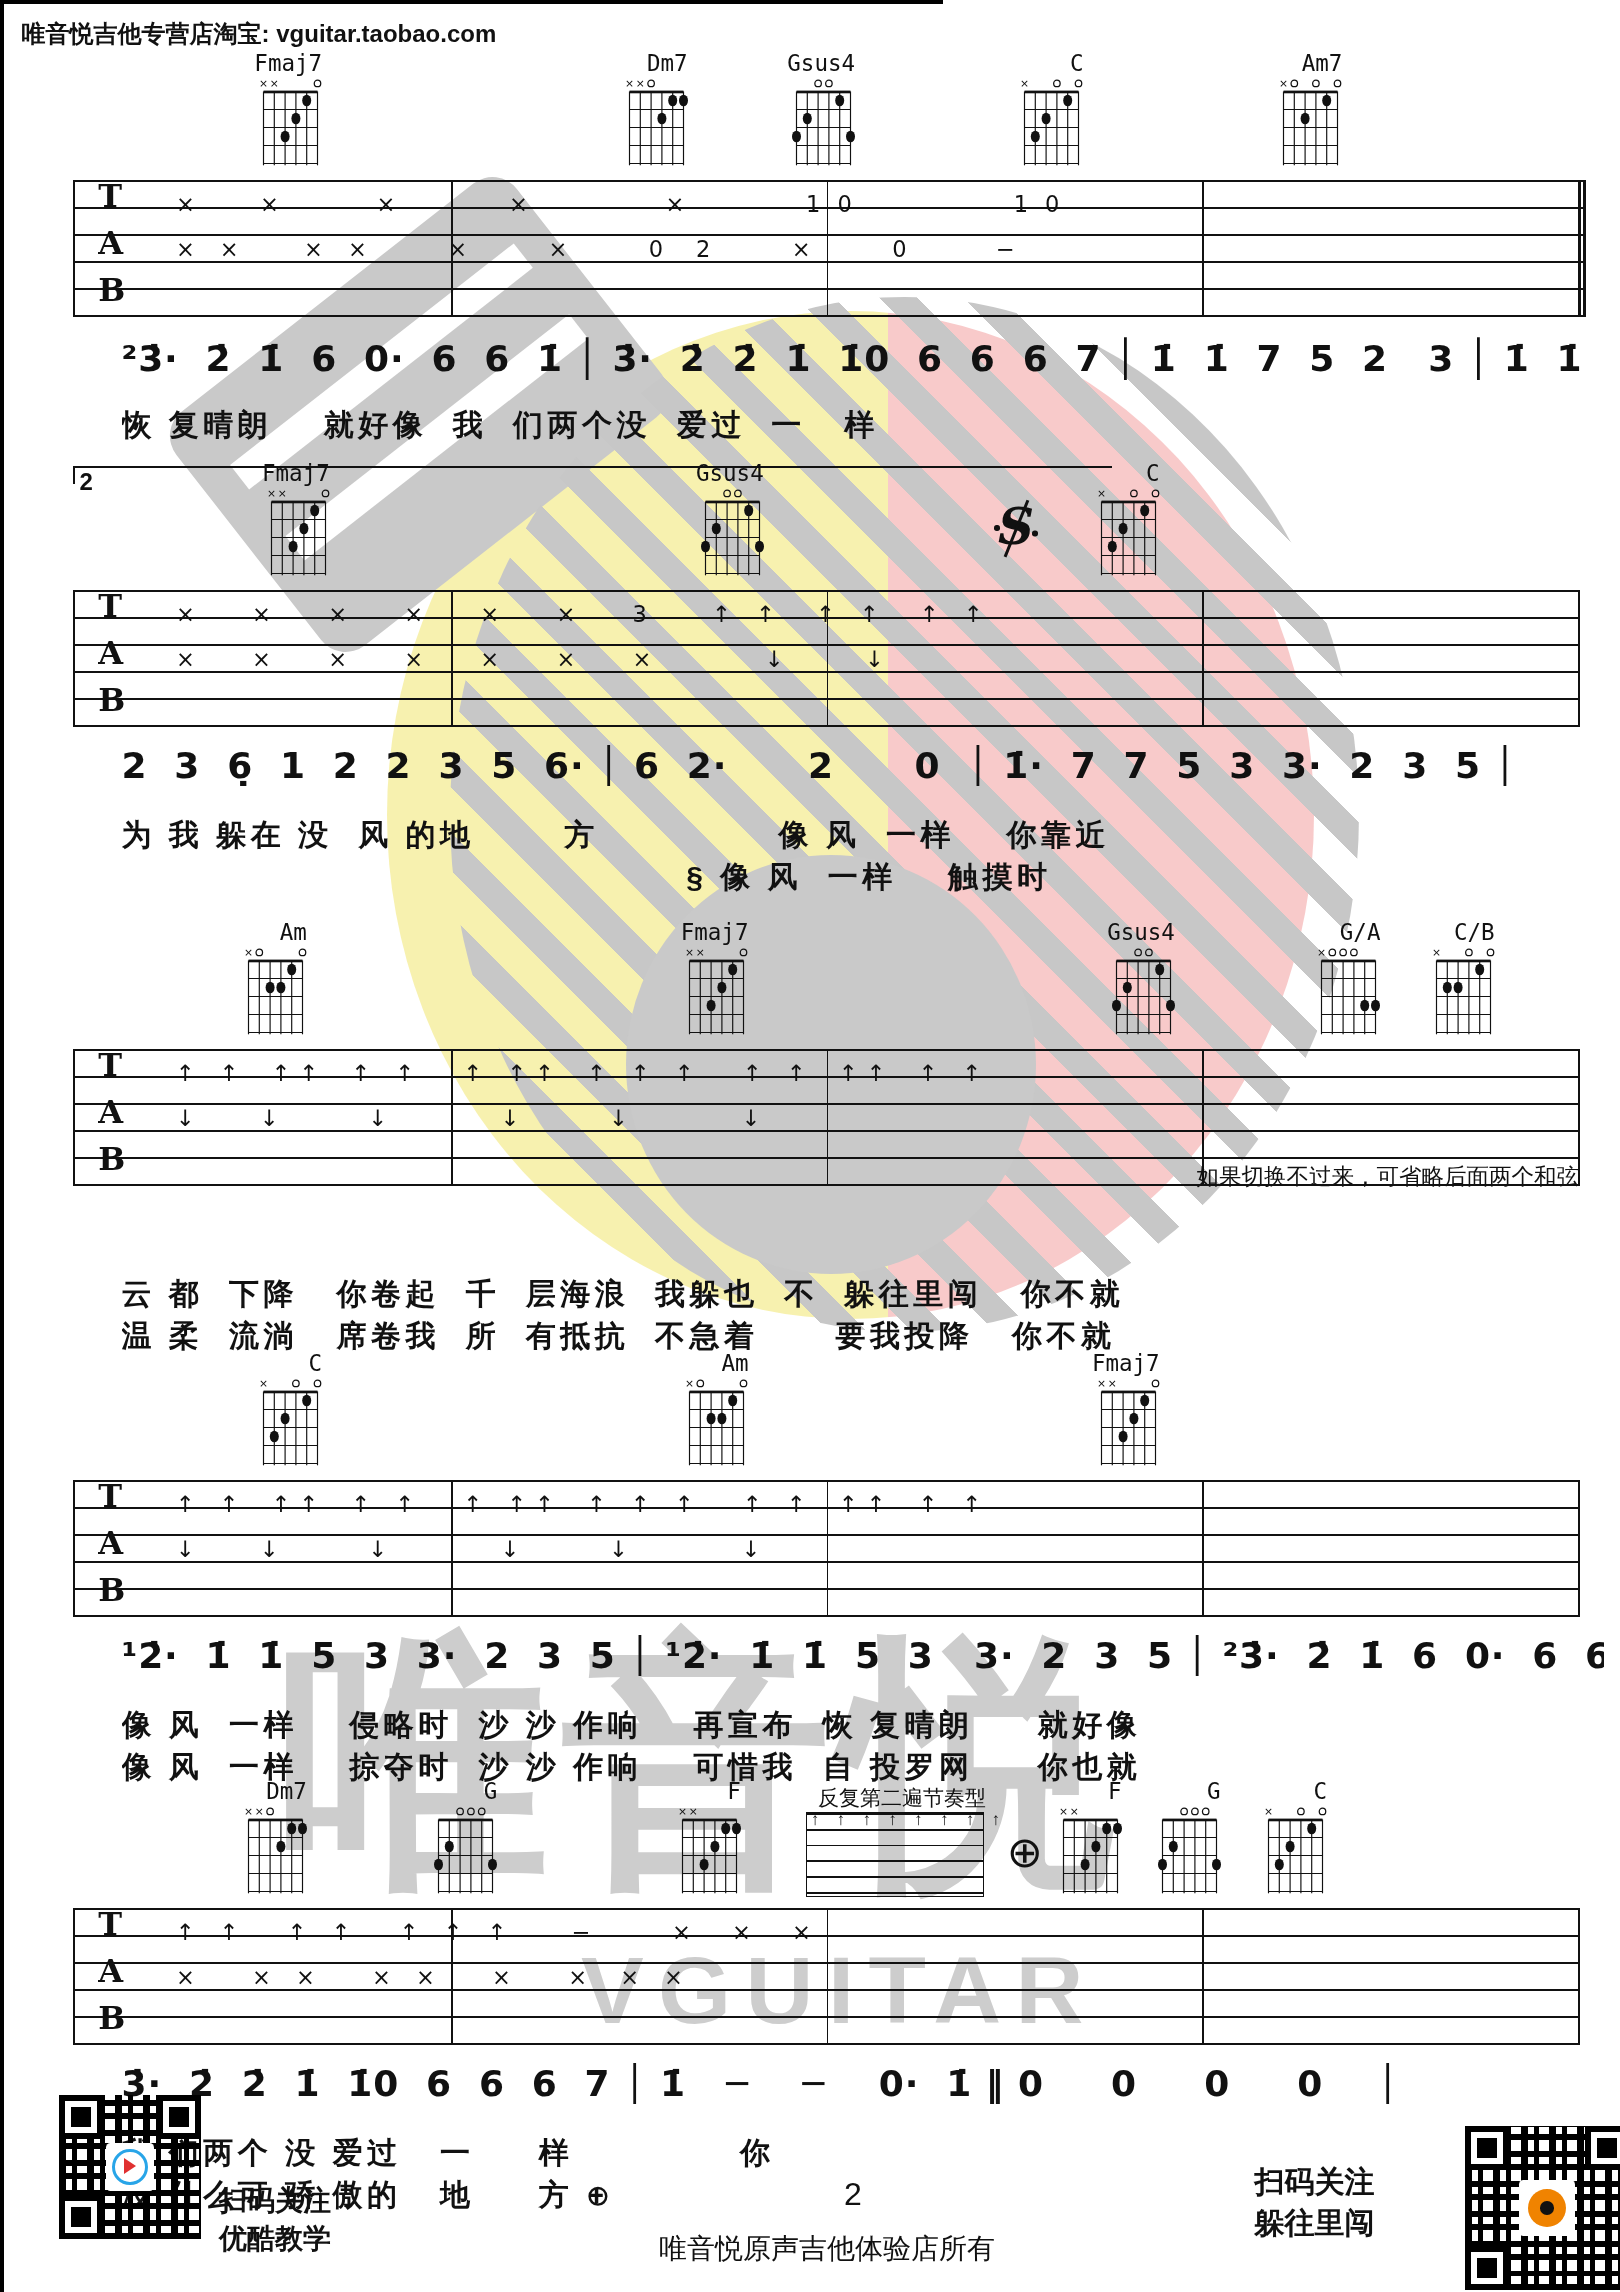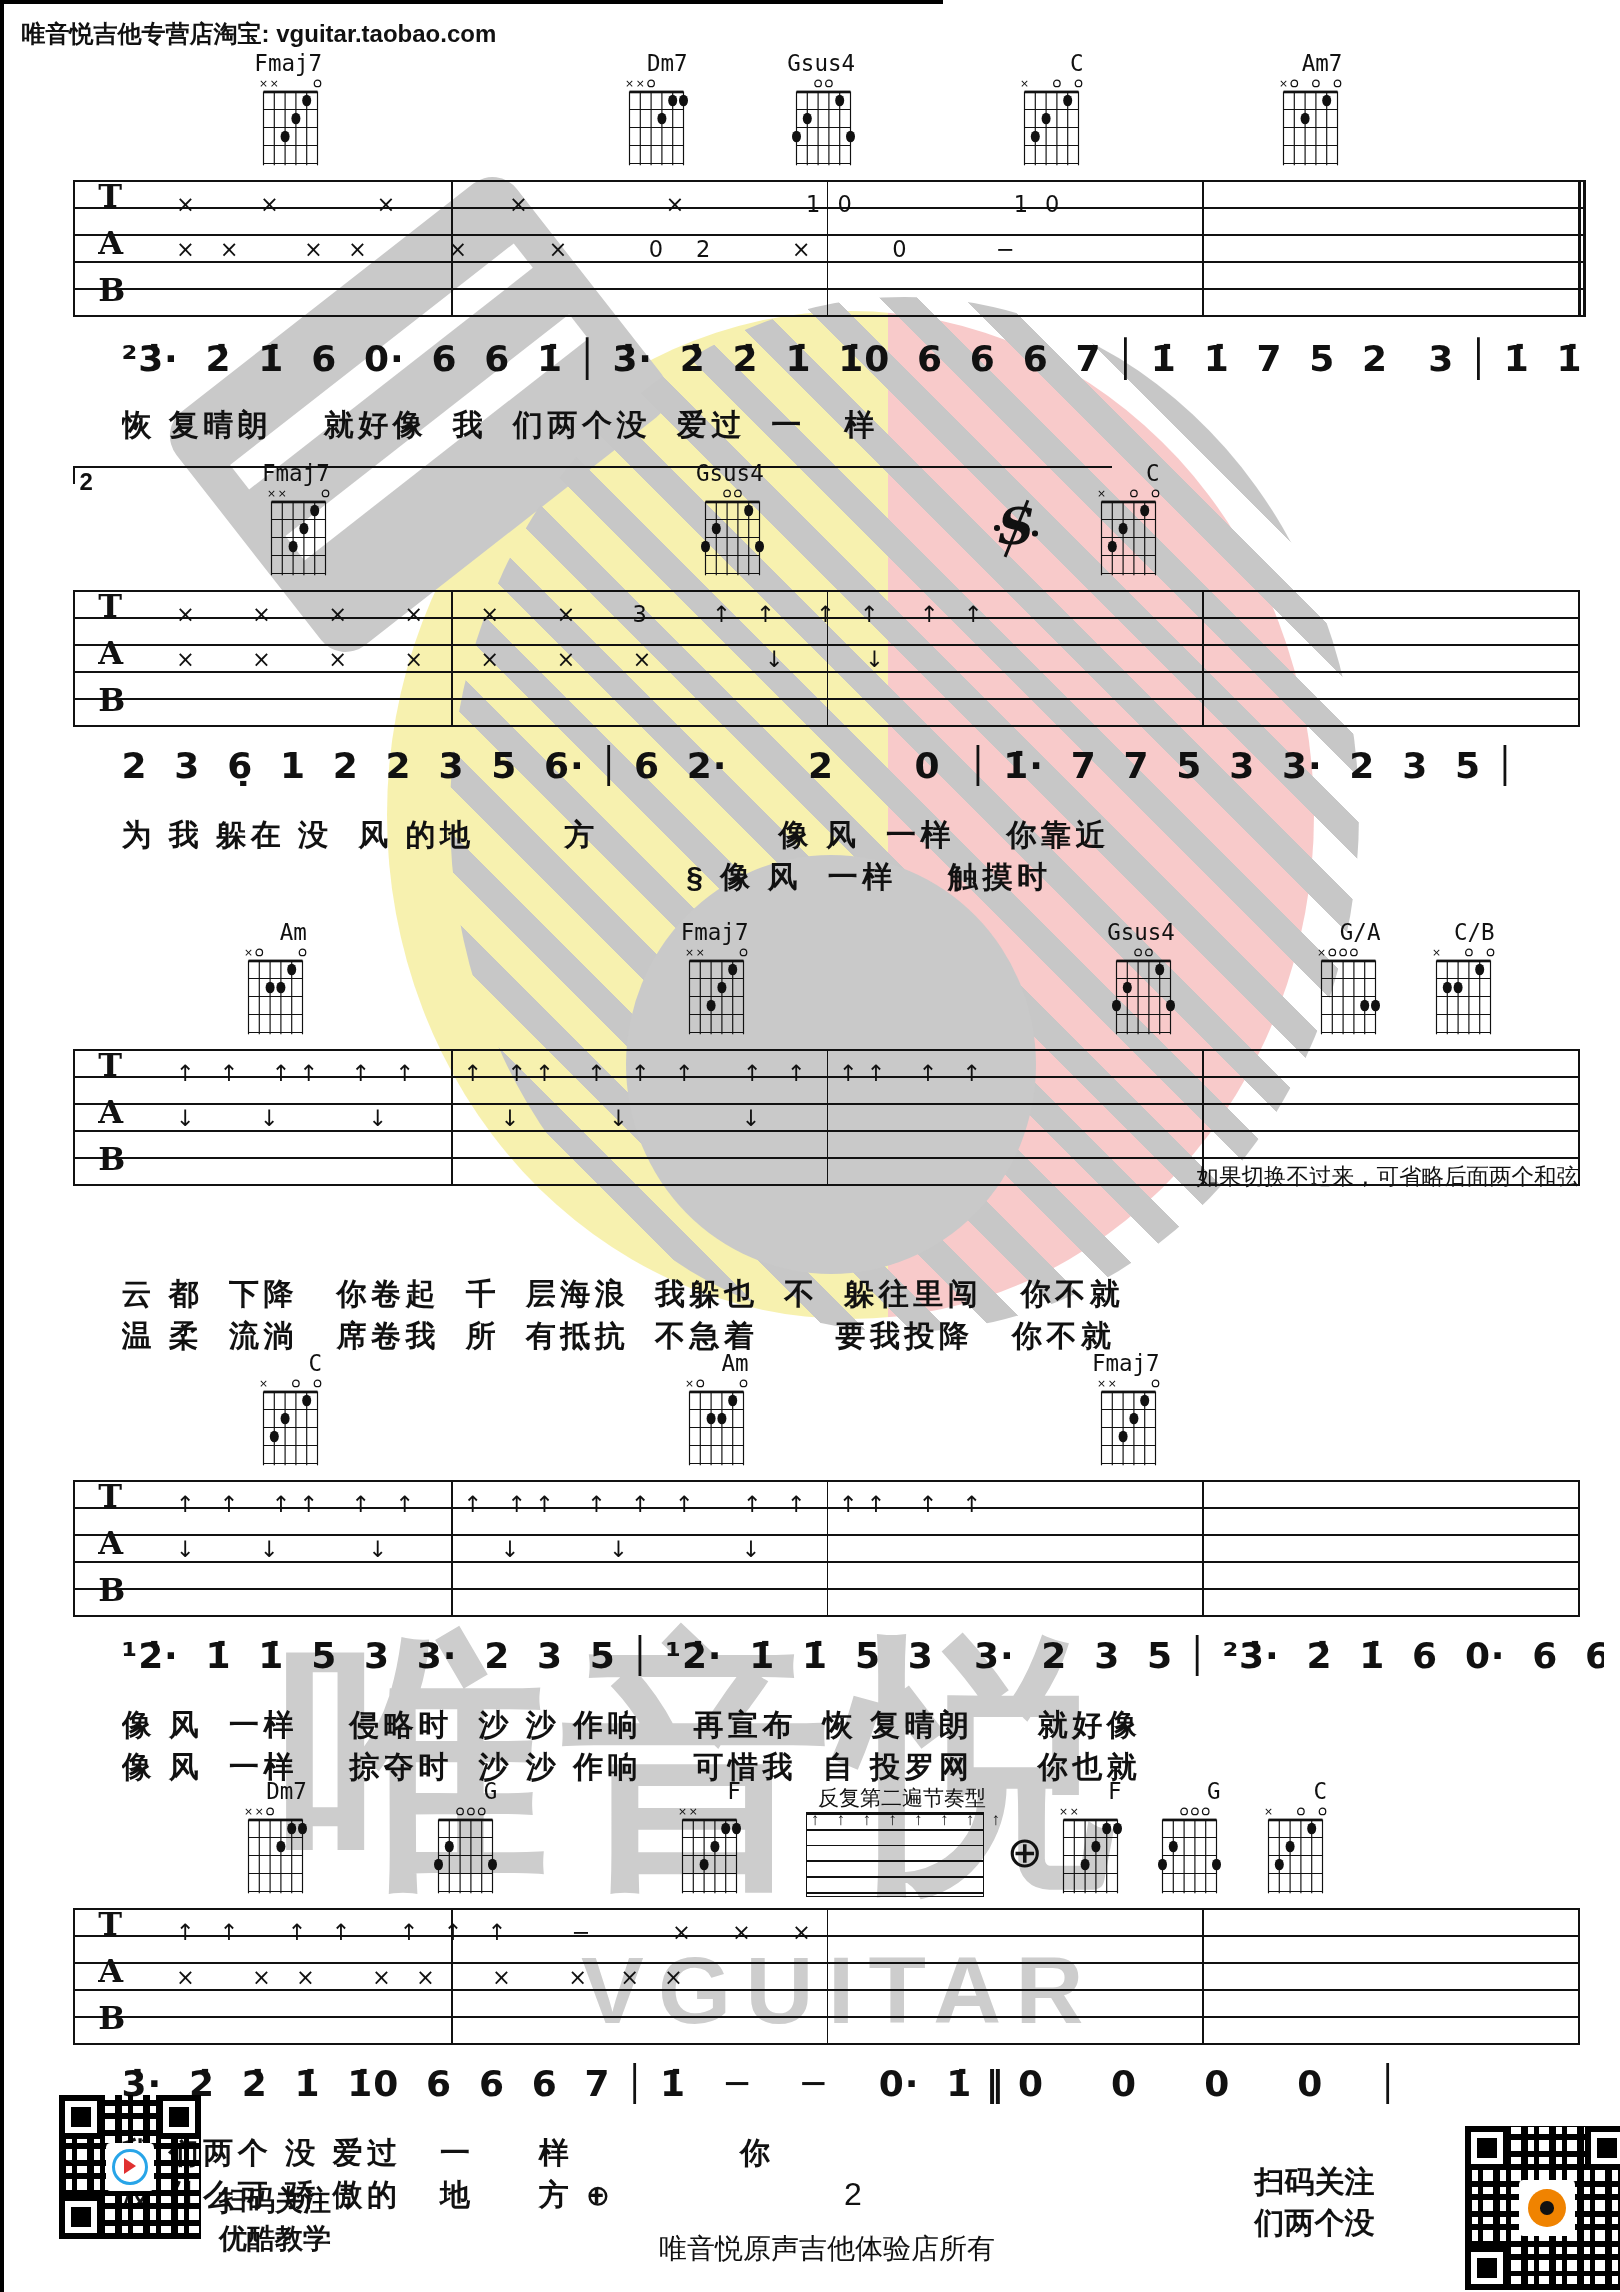--- a/index.html
+++ b/index.html
@@ -638,21 +638,21 @@
     <div class="qr-caption cap-left">
       <div>扫码关注</div>
       <div>优酷教学</div>
     </div>
 
     <div class="page-num">2</div>
     <div class="footer-center">唯音悦原声吉他体验店所有</div>
 
     <div class="qr-caption cap-right">
       <div>扫码关注</div>
-      <div>们两个没</div>
+      <div>躲往里闯</div>
     </div>
     <div class="qr qr-right">
       <div class="finder f-tl"></div>
       <div class="finder f-tr"></div>
       <div class="finder f-bl"></div>
       <div class="qr-logo">
           <div class="wx-icon"></div>
         </div>
     </div>
   </div>

